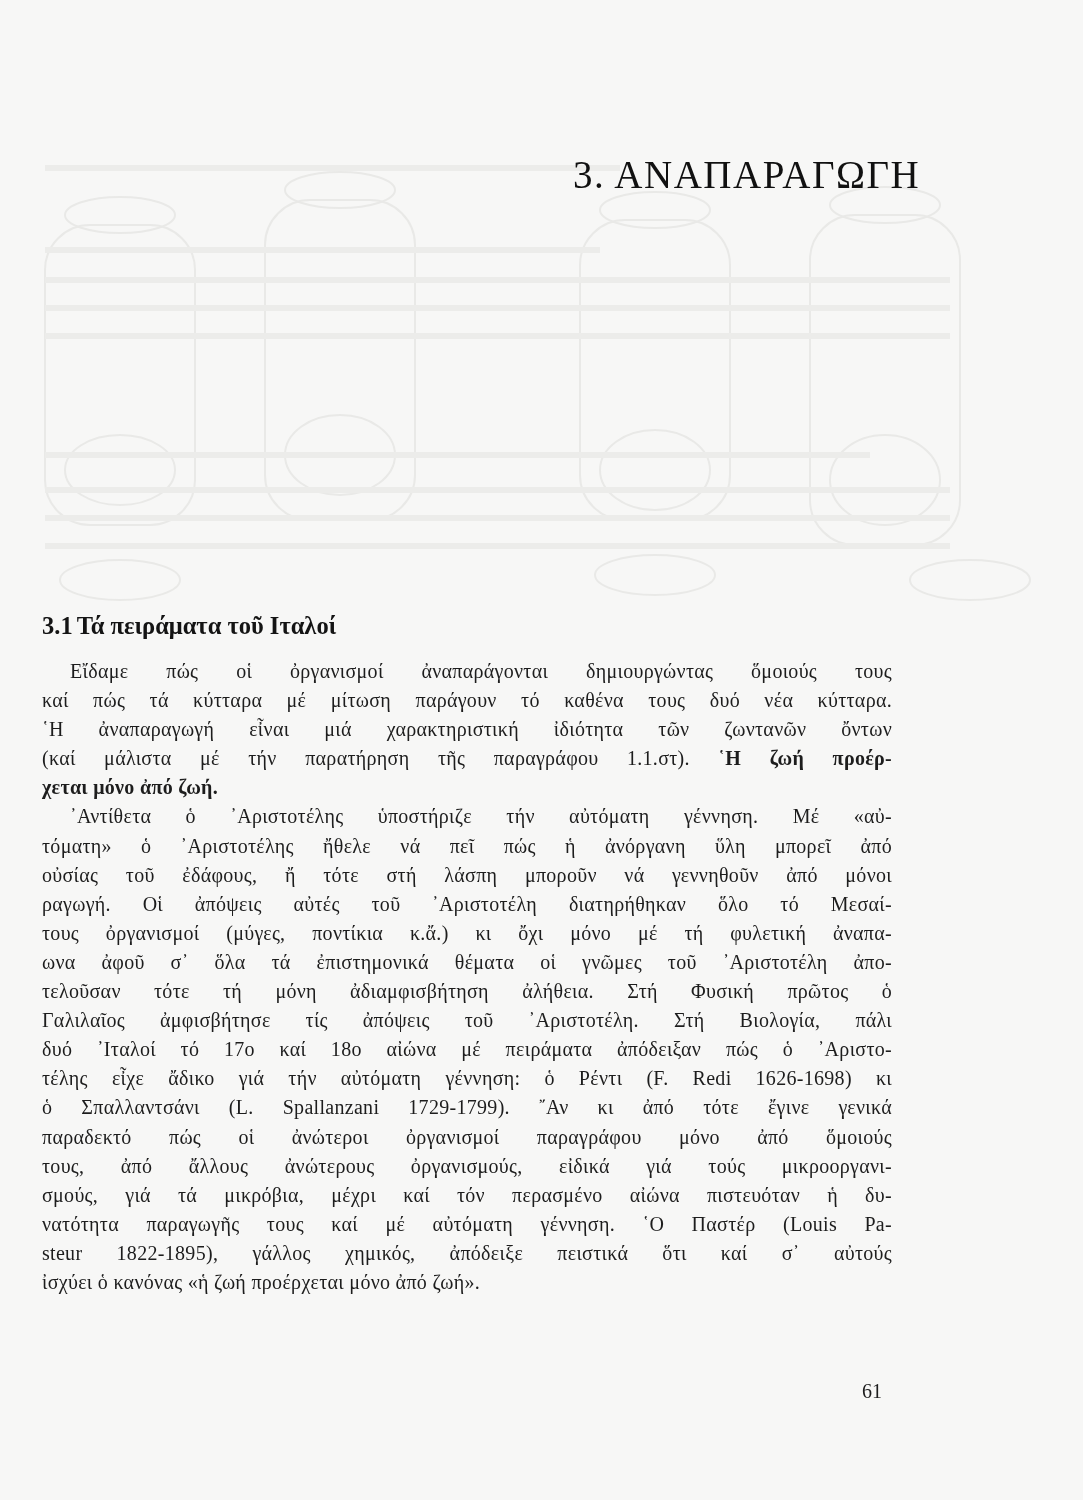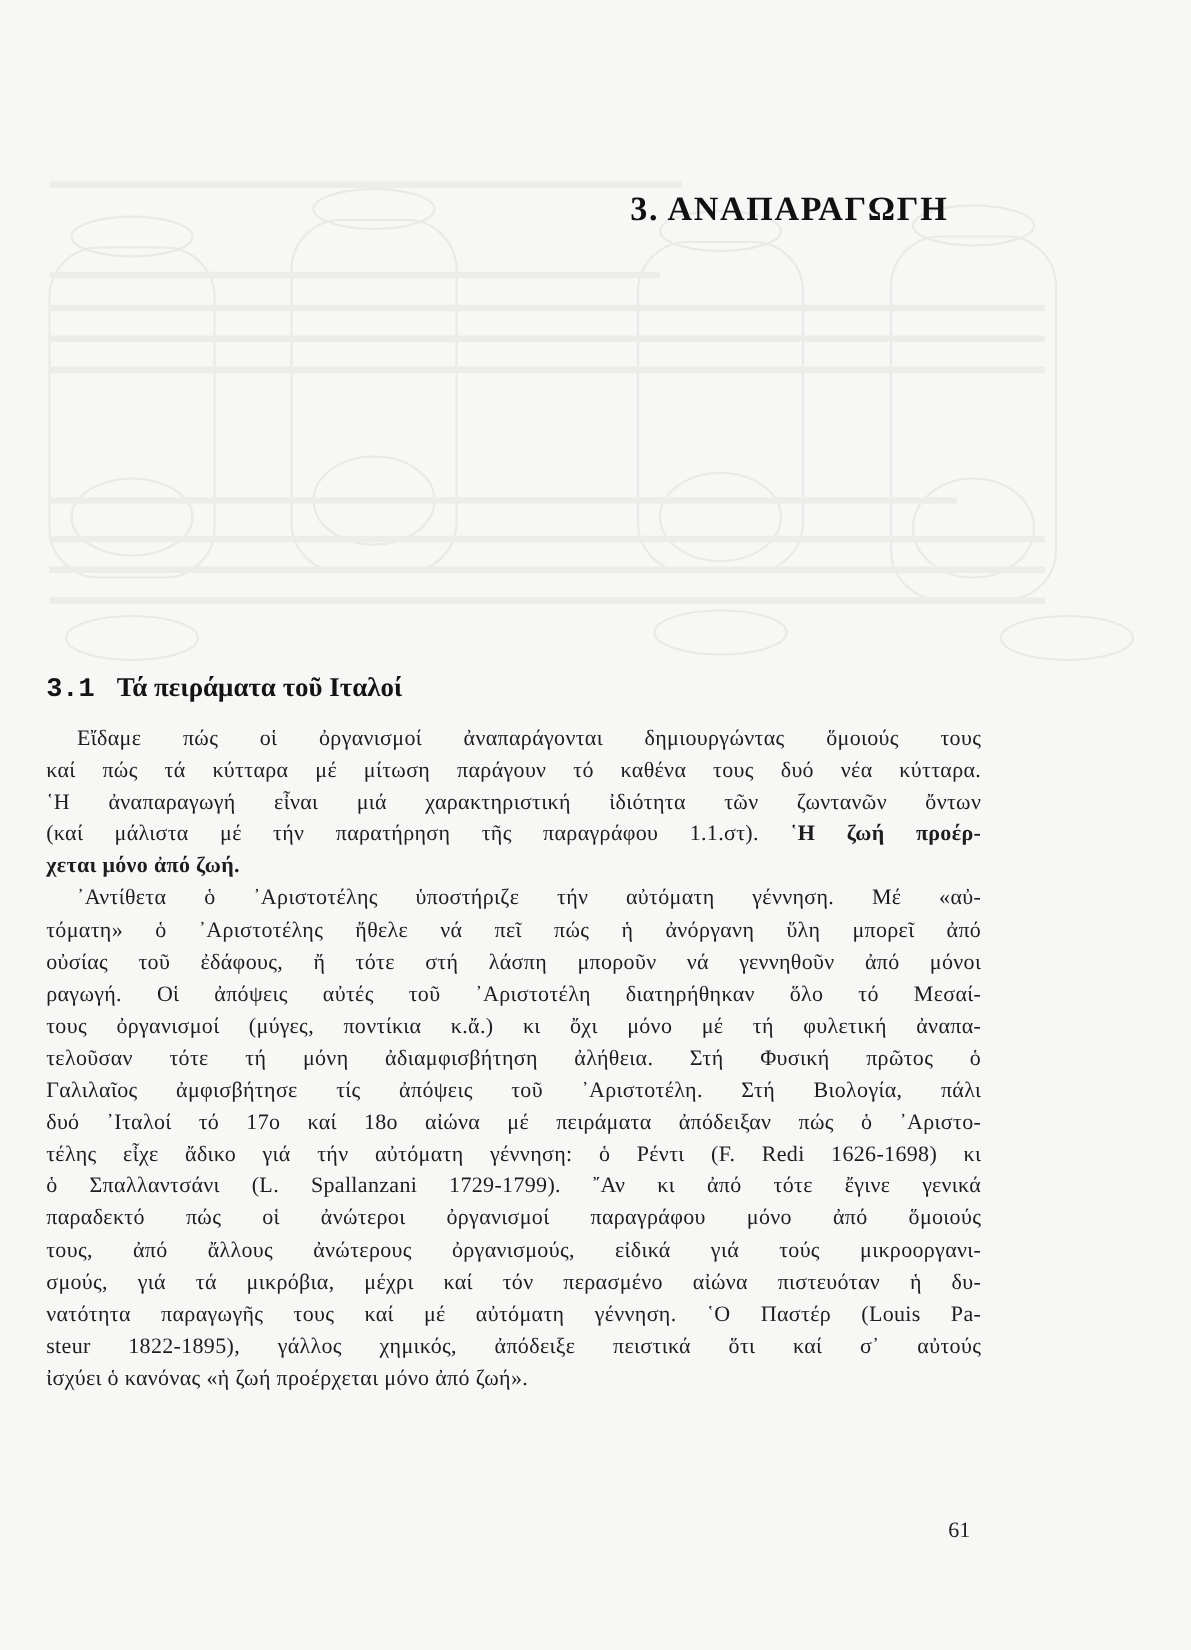--- a/index.html
+++ b/index.html
@@ -14,37 +14,37 @@
     }
     .bleed {
       position: absolute;
       left: 0; top: 0;
       width: 1083px; height: 1500px;
       pointer-events: none;
     }
     .chapter-title {
       position: absolute;
       left: 573px;
-      top: 172px;
-      font-size: 31px;
-      font-weight: bold;
+      top: 152px;
+      font-size: 39px;
+      font-weight: normal;
       letter-spacing: 1.5px;
       color: #111;
       white-space: nowrap;
     }
     .section-title {
       position: absolute;
       left: 42px;
       top: 612px;
       font-size: 24.5px;
       font-weight: bold;
       color: #141414;
       white-space: nowrap;
     }
-    .section-title .num { margin-right: 20px; font-family: Liberation Mono, monospace; }
+    .section-title .num { margin-right: 4px; }
     .body-text {
       position: absolute;
       left: 42px;
       top: 657px;
       width: 850px;
     }
     .line {
       height: 29.1px;
       line-height: 29.1px;
       font-size: 20px;
@@ -110,20 +110,21 @@
   <div class="line">καί πώς τά κύτταρα μέ μίτωση παράγουν τό καθένα τους δυό νέα κύτταρα.</div>
   <div class="line">῾Η ἀναπαραγωγή εἶναι μιά χαρακτηριστική ἰδιότητα τῶν ζωντανῶν ὄντων</div>
   <div class="line"><span>(καί μάλιστα μέ τήν παρατήρηση τῆς παραγράφου 1.1.στ).</span> <span class="bold">῾Η ζωή προέρ-</span></div>
   <div class="line last bold">χεται μόνο ἀπό ζωή.</div>
 
   <div class="line indent">᾿Αντίθετα ὁ ᾿Αριστοτέλης ὑποστήριζε τήν αὐτόματη γέννηση. Μέ «αὐ-</div>
   <div class="line">τόματη» ὁ ᾿Αριστοτέλης ἤθελε νά πεῖ πώς ἡ ἀνόργανη ὕλη μπορεῖ ἀπό</div>
   <div class="line">οὐσίας τοῦ ἐδάφους, ἤ τότε στή λάσπη μποροῦν νά γεννηθοῦν ἀπό μόνοι</div>
   <div class="line">ραγωγή. Οἱ ἀπόψεις αὐτές τοῦ ᾿Αριστοτέλη διατηρήθηκαν ὅλο τό Μεσαί-</div>
   <div class="line">τους ὀργανισμοί (μύγες, ποντίκια κ.ἄ.) κι ὄχι μόνο μέ τή φυλετική ἀναπα-</div>
+  <div class="line">ωνα ἀφοῦ σ᾿ ὅλα τά ἐπιστημονικά θέματα οἱ γνῶμες τοῦ ᾿Αριστοτέλη ἀπο-</div>
   <div class="line">τελοῦσαν τότε τή μόνη ἀδιαμφισβήτηση ἀλήθεια. Στή Φυσική πρῶτος ὁ</div>
   <div class="line">Γαλιλαῖος ἀμφισβήτησε τίς ἀπόψεις τοῦ ᾿Αριστοτέλη. Στή Βιολογία, πάλι</div>
   <div class="line">δυό ᾿Ιταλοί τό 17ο καί 18ο αἰώνα μέ πειράματα ἀπόδειξαν πώς ὁ ᾿Αριστο-</div>
   <div class="line">τέλης εἶχε ἄδικο γιά τήν αὐτόματη γέννηση: ὁ Ρέντι (F. Redi 1626-1698) κι</div>
   <div class="line">ὁ Σπαλλαντσάνι (L. Spallanzani 1729-1799). ῎Αν κι ἀπό τότε ἔγινε γενικά</div>
   <div class="line">παραδεκτό πώς οἱ ἀνώτεροι ὀργανισμοί παραγράφου μόνο ἀπό ὅμοιούς</div>
   <div class="line">τους, ἀπό ἄλλους ἀνώτερους ὀργανισμούς, εἰδικά γιά τούς μικροοργανι-</div>
   <div class="line">σμούς, γιά τά μικρόβια, μέχρι καί τόν περασμένο αἰώνα πιστευόταν ἡ δυ-</div>
   <div class="line">νατότητα παραγωγῆς τους καί μέ αὐτόματη γέννηση. ῾Ο Παστέρ (Louis Pa-</div>
   <div class="line">steur 1822-1895), γάλλος χημικός, ἀπόδειξε πειστικά ὅτι καί σ᾿ αὐτούς</div>

